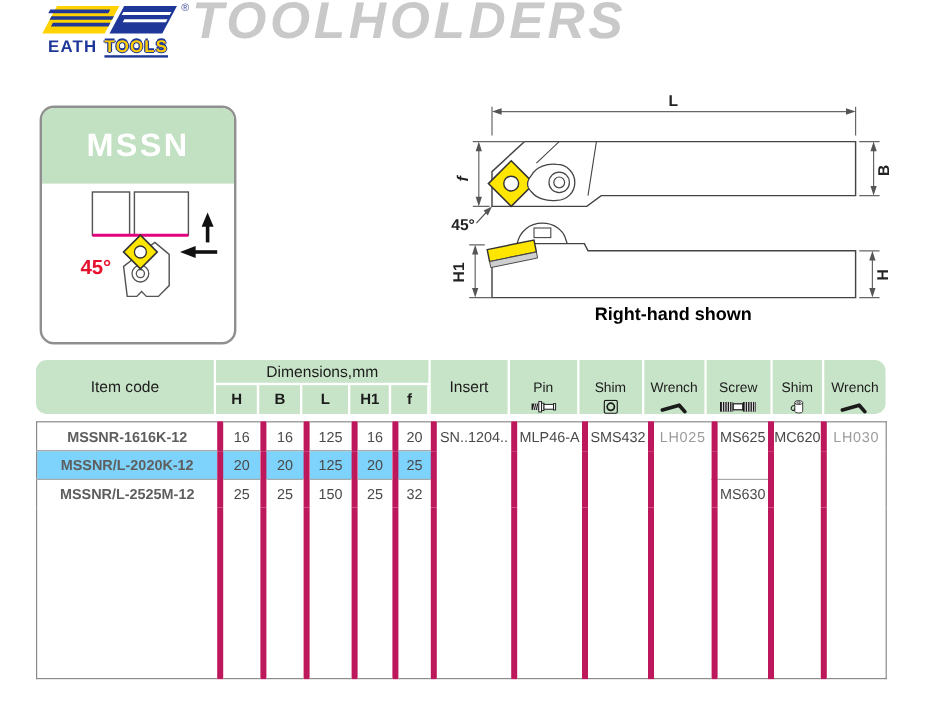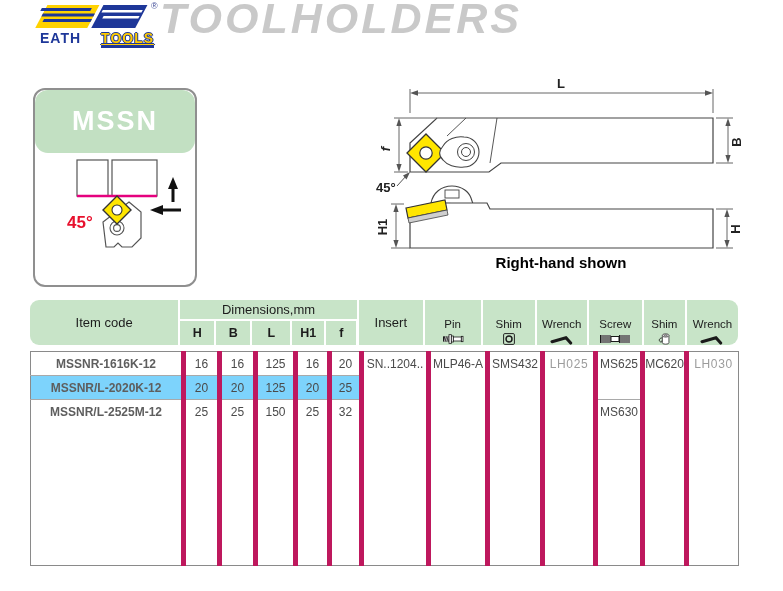--- a/index.html
+++ b/index.html
@@ -1,32 +1,32 @@
 <!DOCTYPE html>
 <html><head>
 <meta charset="utf-8">
 <style>
   html,body{margin:0;padding:0;background:#fff;}
   .page{position:relative;width:783px;height:591px;background:#fff;overflow:hidden;
         font-family:"Liberation Sans",sans-serif;}
   
   .logo{position:absolute;left:30px;top:4px;width:130px;height:46px;}
   .logo svg{display:block;}
-  .logo-text{position:absolute;left:10px;top:26px;display:flex;gap:20px;align-items:baseline;
+  .logo-text{position:absolute;left:10px;top:26px;display:flex;gap:6px;align-items:baseline;
              font-weight:bold;font-size:14px;letter-spacing:1px;}
   .logo-eath{color:#1e3799;}
   .logo-tools{color:#ffcc00;border-bottom:2px solid #1e3799;padding-bottom:0px;
-      text-shadow:-1px 0 0 #1e3799,1px 0 0 #1e3799,0 -1px 0 #1e3799,0 1px 0 #1e3799;text-decoration:underline;}
+      text-shadow:-1px 0 0 #1e3799,1px 0 0 #1e3799,0 -1px 0 #1e3799,0 1px 0 #1e3799;}
   .reg{position:absolute;left:151px;top:1px;font-size:9px;color:#44509a;}
   .page-title{position:absolute;left:160px;top:-6px;font-size:43px;font-weight:bold;
               font-style:italic;color:#c9c9c9;letter-spacing:3px;white-space:nowrap;}
   
   .card{position:absolute;left:33px;top:88px;width:164px;height:199px;background:#fff;
         border:2px solid #8f8f8f;border-radius:12px;overflow:hidden;box-sizing:border-box;}
-  .card-header{height:63px;background:#c2e0c2;display:flex;align-items:center;justify-content:center;border-radius:13px;}
+  .card-header{height:63px;background:#c2e0c2;display:flex;align-items:center;justify-content:center;}
   .card-title{color:#fff;font-size:27px;font-weight:bold;letter-spacing:2px;}
   .card-diagram{position:absolute;left:0;top:63px;width:160px;height:132px;}
   
   .tech{position:absolute;left:375px;top:70px;width:400px;height:212px;}
   svg{font-family:"Liberation Sans",sans-serif;}
   .dim-text{fill:#222;font-size:13px;font-weight:600;}
   .drawing-caption{position:absolute;left:455px;top:254px;width:212px;text-align:center;
                    font-size:15px;font-weight:bold;color:#000;}
   
   .thead{position:absolute;left:30px;top:300px;width:708px;height:45px;display:flex;}

